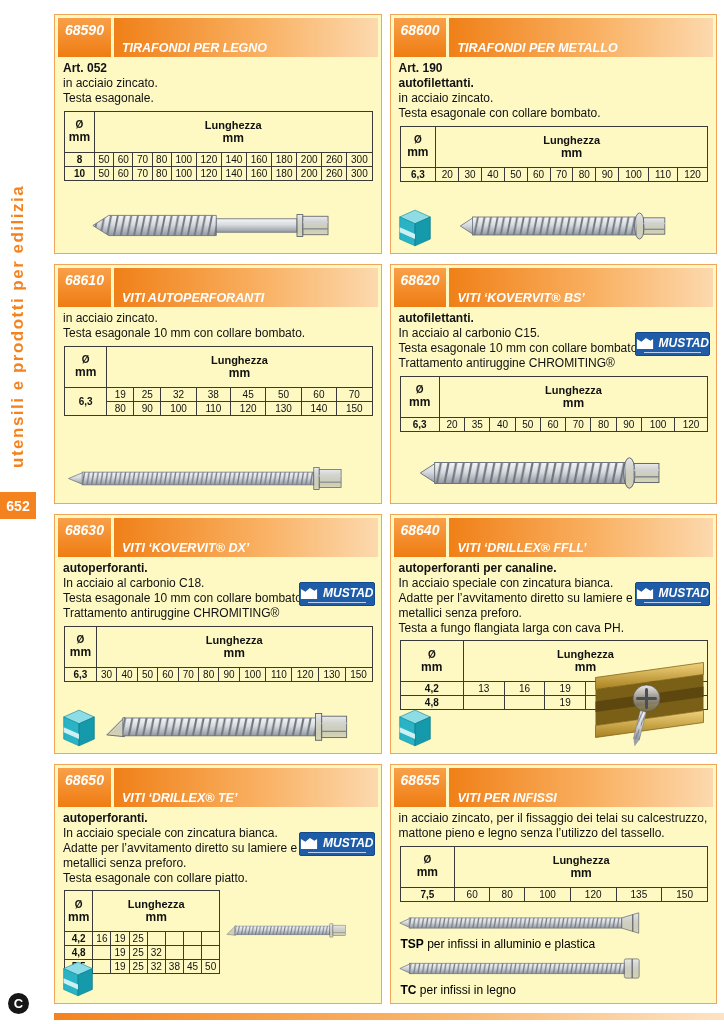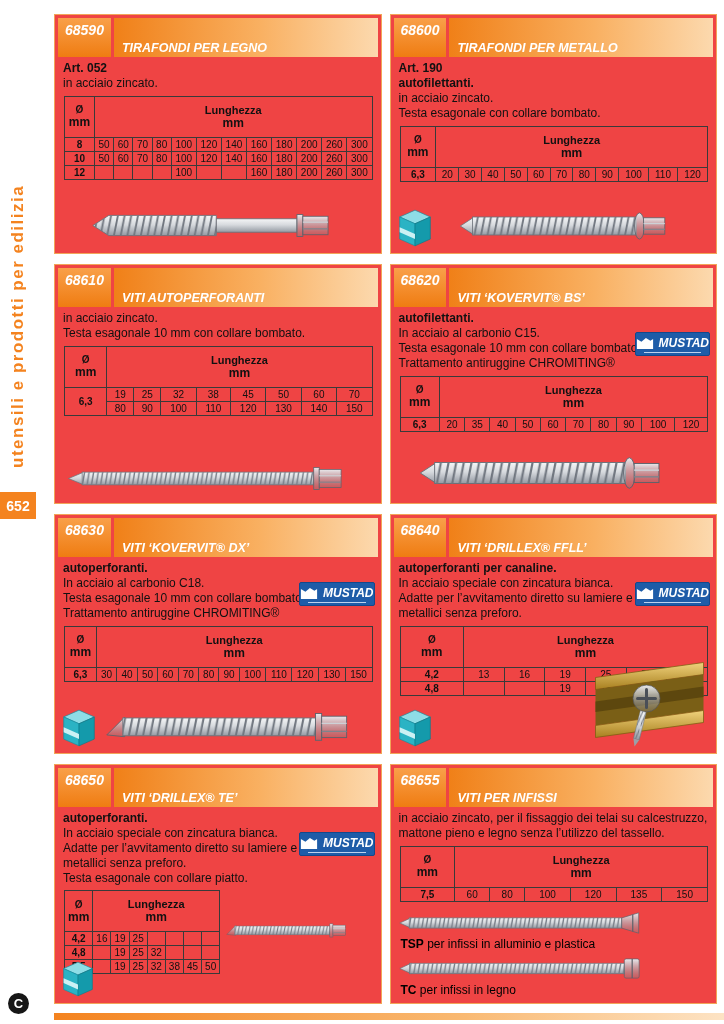--- a/index.html
+++ b/index.html
@@ -13,21 +13,21 @@
     color:#F4831F;font-weight:bold;font-size:17px;letter-spacing:1.5px;white-space:nowrap}
   .pagenum{position:absolute;left:0;top:492px;width:36px;height:27px;background:#F4831F;
     color:#fff;font-weight:bold;font-size:14px;display:flex;align-items:center;justify-content:center}
   .pub-logo{position:absolute;left:8px;bottom:10px;width:21px;height:21px;border-radius:50%;
     background:#161616;color:#fff;display:flex;align-items:center;justify-content:center;
     font-size:13px;font-weight:bold}
 
   
   .grid{position:absolute;left:54px;top:14px;right:7px;display:grid;
     grid-template-columns:1fr 1fr;grid-auto-rows:240px;gap:10px 8px}
-  .card{border:1px solid #f2a558;background:#ef4444;display:flex;flex-direction:column;position:relative;overflow:hidden}
+  .card{border:1px solid #f2a558;background:#fef9c3;display:flex;flex-direction:column;position:relative;overflow:hidden}
   .hdr{display:flex;gap:3px;margin:3px 3px 1px}
   .code{background:linear-gradient(180deg,#f9a049,#ef7c12);color:#fff;font-style:italic;font-weight:bold;
     font-size:14px;padding:4px 7px 3px;white-space:nowrap}
   .title{flex:1;background:linear-gradient(90deg,#f08018,#f9b061 55%,#fcd9ae);color:#fff;font-style:italic;
     font-weight:bold;font-size:12.5px;padding:23px 8px 2px;white-space:nowrap}
   .body{position:relative;flex:1;padding:3px 8px 5px;display:flex;flex-direction:column}
   .desc .line{font-size:12px;line-height:1.24;color:#111}
   .desc .line.b{font-weight:bold}
 
   
@@ -173,20 +173,21 @@
 
     <article class="card">
       <header class="hdr">
         <span class="code">68590</span>
         <span class="title">TIRAFONDI PER LEGNO</span>
       </header>
       <div class="body">
         <div class="desc">
             <div class="line b">Art. 052</div>
             <div class="line">in acciaio zincato.</div>
+            <div class="line">Testa esagonale.</div>
           </div>
         <table class="spec">
             <tbody>
               <tr>
                 <th class="dh"><span>Ø</span><br><span class="sub">mm</span></th>
                 <th class="lh" colspan="12"><span>Lunghezza</span><br><span class="sub">mm</span></th>
               </tr>
               <tr>
                 <td class="d">8</td>
                 <td>50</td>
@@ -204,35 +205,20 @@
               </tr>
               <tr>
                 <td class="d">10</td>
                 <td>50</td>
                 <td>60</td>
                 <td>70</td>
                 <td>80</td>
                 <td>100</td>
                 <td>120</td>
                 <td>140</td>
-                <td>160</td>
-                <td>180</td>
-                <td>200</td>
-                <td>260</td>
-                <td>300</td>
-              </tr>
-              <tr>
-                <td class="d">12</td>
-                <td></td>
-                <td></td>
-                <td></td>
-                <td></td>
-                <td>100</td>
-                <td></td>
-                <td></td>
                 <td>160</td>
                 <td>180</td>
                 <td>200</td>
                 <td>260</td>
                 <td>300</td>
               </tr>
             </tbody>
           </table>
         <div class="imgwrap">
           <svg class="screw" width="252" height="37">
@@ -445,20 +431,21 @@
           <svg width="18" height="13" viewBox="0 0 20 14">
               <path d="M1,13 V2 l5,3 5,-4 5,3 3,-2 V13 Z" fill="#fff"></path>
             </svg>
           <span>MUSTAD</span>
           <i class="tagline"></i>
         </div>
         <div class="desc" style="padding-right:6px">
             <div class="line b">autoperforanti per canaline.</div>
             <div class="line">In acciaio speciale con zincatura bianca.</div>
             <div class="line">Adatte per l’avvitamento diretto su lamiere e laminati metallici senza preforo.</div>
+            <div class="line">Testa a fungo flangiata larga con cava PH.</div>
           </div>
         <table class="spec">
             <tbody>
               <tr>
                 <th class="dh"><span>Ø</span><br><span class="sub">mm</span></th>
                 <th class="lh" colspan="6"><span>Lunghezza</span><br><span class="sub">mm</span></th>
               </tr>
               <tr>
                 <td class="d">4,2</td>
                 <td>13</td>

